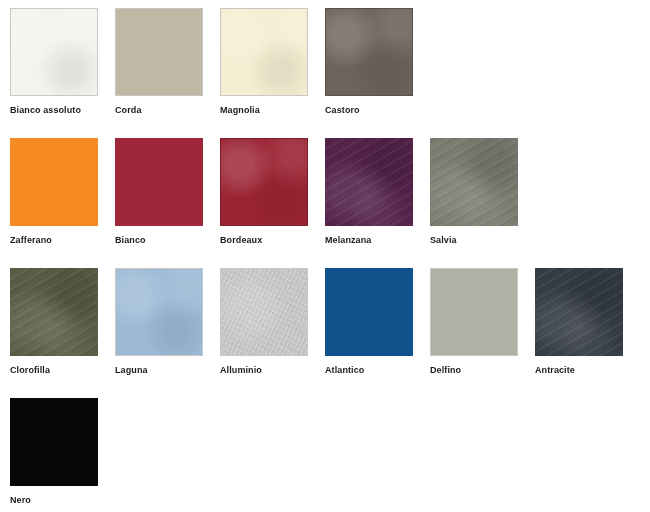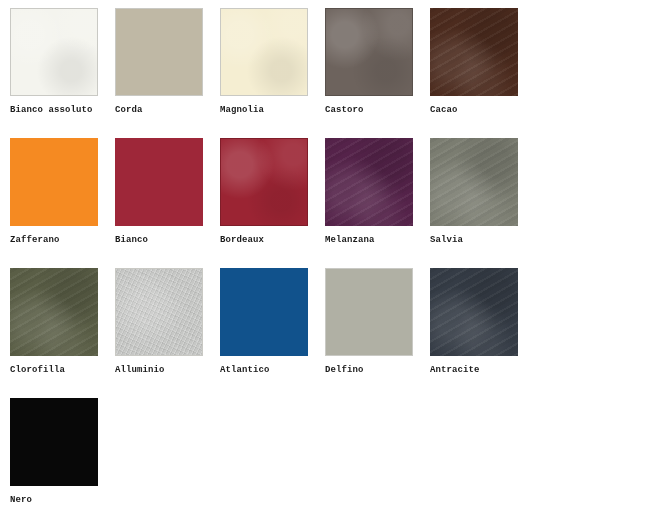--- a/index.html
+++ b/index.html
@@ -28,21 +28,20 @@
   }
   .swatch-row.row-last {
     height: 122px;
   }
   .swatch-cell {
     width: 105px;
     flex: 0 0 105px;
     display: flex;
     flex-direction: column;
     align-items: flex-start;
-    font-family: Liberation Mono, monospace;
   }
   .chip {
     width: 88px;
     height: 88px;
     box-sizing: border-box;
     position: relative;
     overflow: hidden;
   }
   .chip-outline {
     border: 1px solid #c9c9c4;
@@ -105,26 +104,20 @@
           <span class="tex tex-soft"></span>
         </div>
         <div class="chip-label">Magnolia</div>
       </div>
       <div class="swatch-cell">
         <div class="chip chip-outline-dark" style="background: rgb(109, 99, 93);">
           <span class="tex tex-soft"></span>
         </div>
         <div class="chip-label">Castoro</div>
       </div>
-      <div class="swatch-cell">
-        <div class="chip" style="background: rgb(76, 43, 30);">
-          <span class="tex tex-mottle"></span>
-        </div>
-        <div class="chip-label">Cacao</div>
-      </div>
     </div>
   <div class="swatch-row">
       <div class="swatch-cell">
         <div class="chip" style="background: rgb(245, 138, 34);"></div>
         <div class="chip-label">Zafferano</div>
       </div>
       <div class="swatch-cell">
         <div class="chip" style="background: rgb(158, 39, 57);"></div>
         <div class="chip-label">Bianco</div>
       </div>
@@ -148,20 +141,26 @@
       </div>
     </div>
   <div class="swatch-row">
       <div class="swatch-cell">
         <div class="chip" style="background: rgb(90, 94, 70);">
           <span class="tex tex-mottle"></span>
         </div>
         <div class="chip-label">Clorofilla</div>
       </div>
       <div class="swatch-cell">
+        <div class="chip chip-outline" style="background: rgb(156, 186, 214);">
+          <span class="tex tex-soft"></span>
+        </div>
+        <div class="chip-label">Laguna</div>
+      </div>
+      <div class="swatch-cell">
         <div class="chip chip-outline" style="background: rgb(198, 199, 197);">
           <span class="tex tex-grain"></span>
         </div>
         <div class="chip-label">Alluminio</div>
       </div>
       <div class="swatch-cell">
         <div class="chip" style="background: rgb(17, 82, 140);"></div>
         <div class="chip-label">Atlantico</div>
       </div>
       <div class="swatch-cell">

